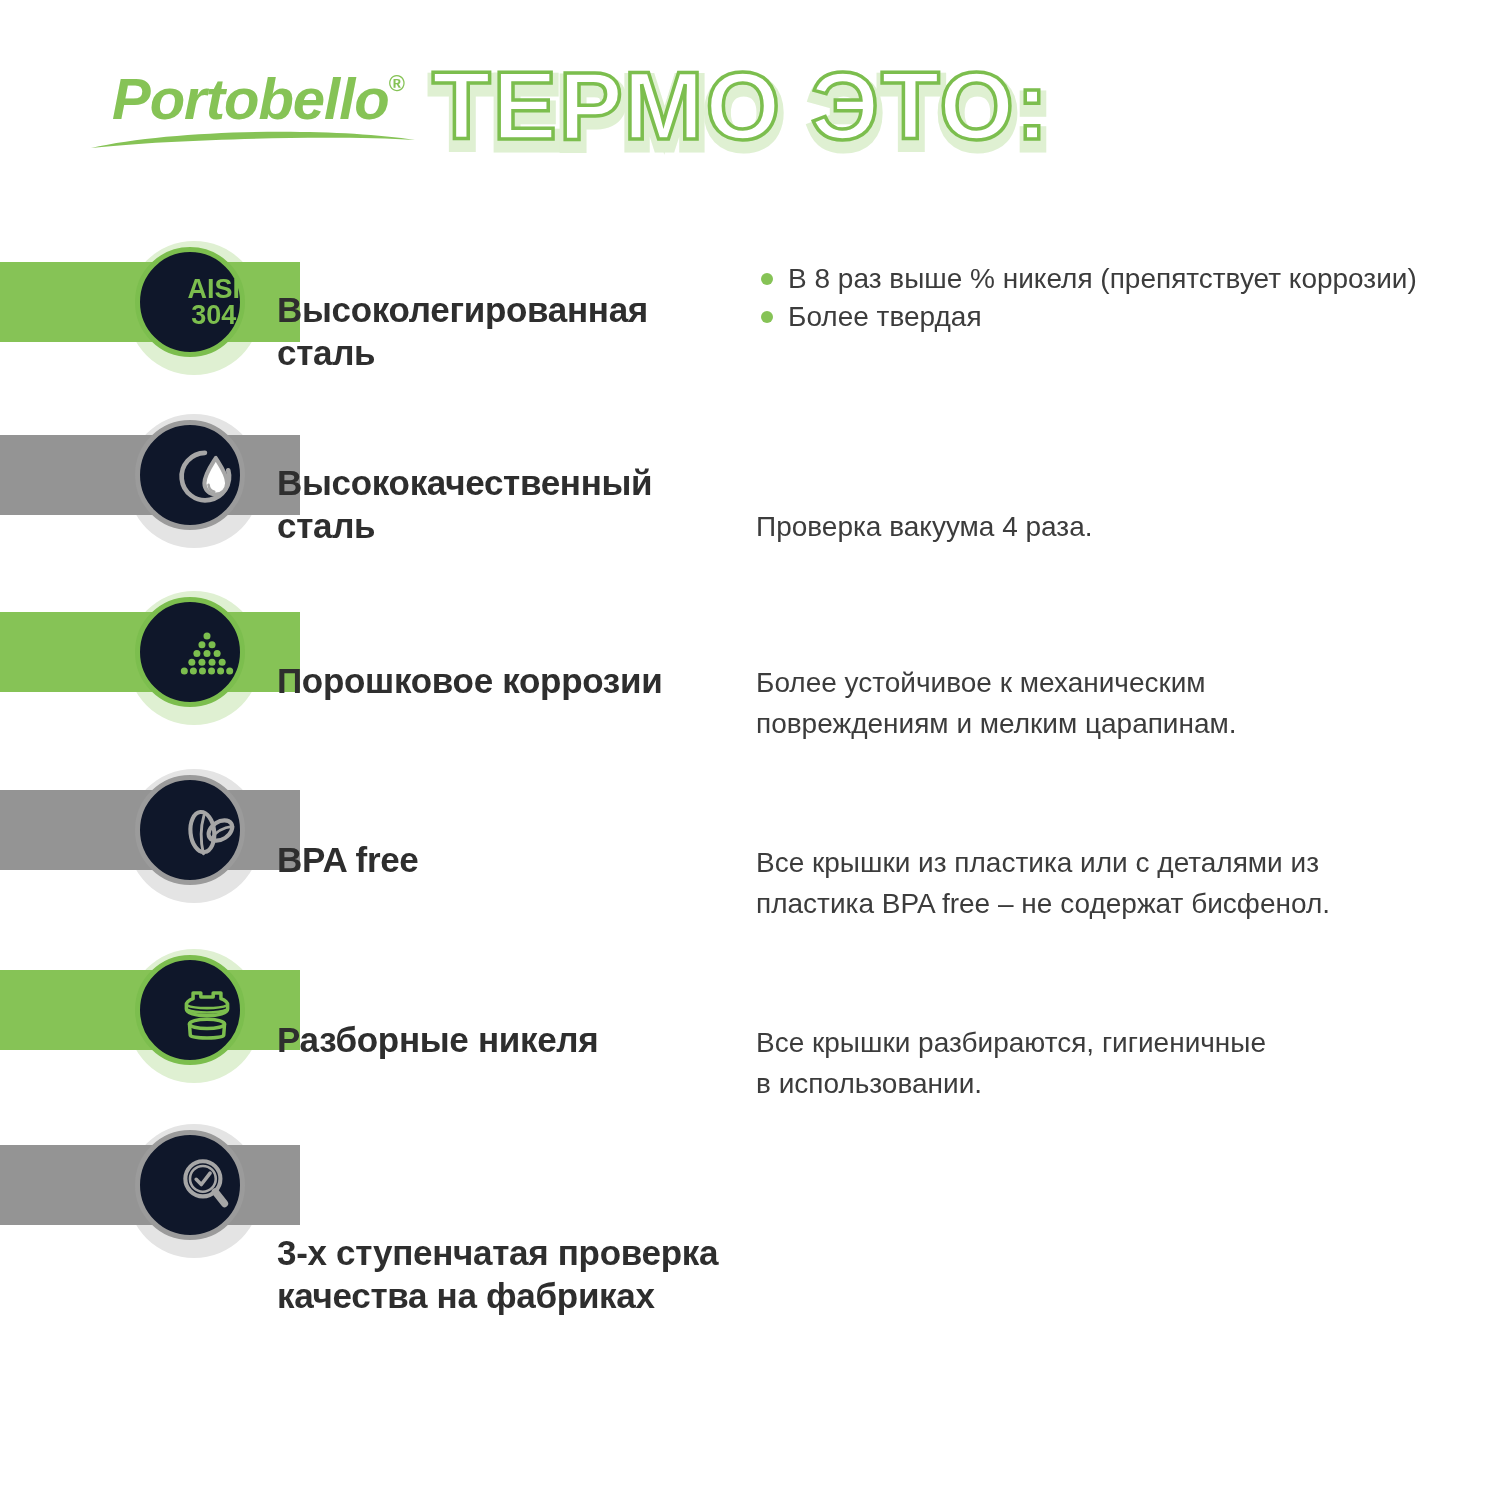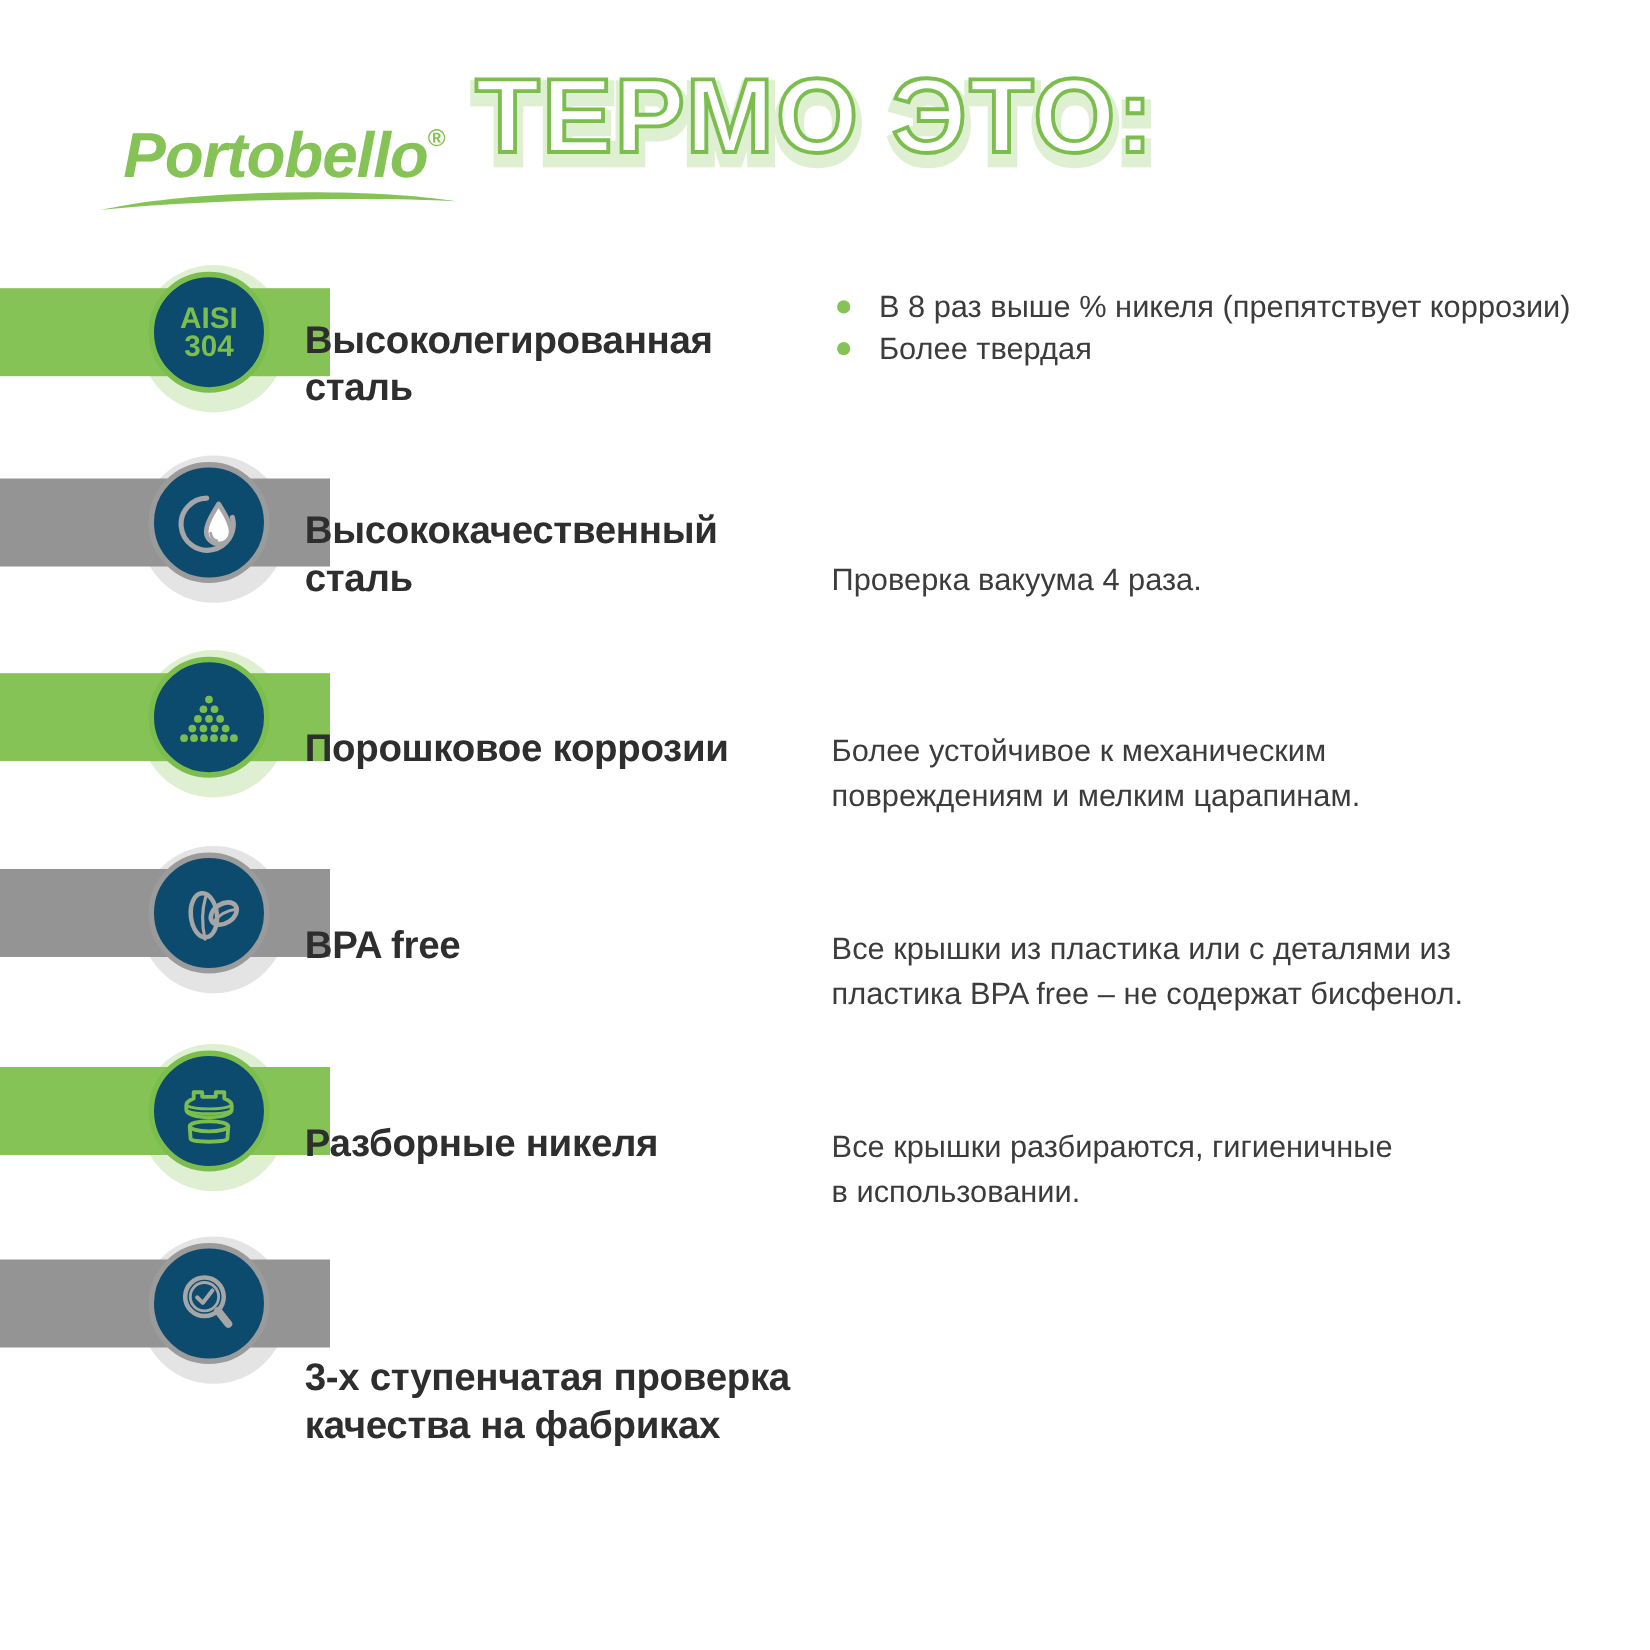--- a/index.html
+++ b/index.html
@@ -5,21 +5,21 @@
   html,body{margin:0;padding:0;}
   body{
     width:1500px;height:1500px;position:relative;overflow:hidden;
     background:#ffffff;
     font-family:"Liberation Sans","DejaVu Sans",sans-serif;
     --green:#86C356; --green_deep:#7CBE4E; --pale_green:#DFF0D2;
     --gray:#949494; --gray_deep:#9B9B9B; --gray_icon:#A6A6A6; --pale_gray:#E4E4E4;
     --text:#2E2E2E;
   }
   
-  .logo{position:absolute;left:112px;top:70px;width:330px;margin-top:43px;}
+  .logo{position:absolute;left:112px;top:70px;width:330px;}
   .logo-text{
     color:var(--green);font-size:58px;font-weight:bold;font-style:italic;
     letter-spacing:-1px;line-height:1;white-space:nowrap;
   }
   .logo-reg{font-size:22px;font-style:normal;vertical-align:28px;letter-spacing:0;}
   .logo-swoosh{position:absolute;left:-24px;top:56px;width:330px;height:26px;}
   .title-wrap{position:absolute;left:432px;top:58px;}
   .title-layer{
     font-size:96px;font-weight:bold;letter-spacing:2px;line-height:1;white-space:nowrap;
   }
@@ -28,22 +28,22 @@
 
   
   .halo{position:absolute;left:127px;width:134px;height:134px;border-radius:50%;}
   .row-green .halo{background:var(--pale_green);}
   .row-gray .halo{background:var(--pale_gray);}
   .bar{position:absolute;left:0;width:300px;height:80px;}
   .row-green .bar{background:var(--green);}
   .row-gray .bar{background:var(--gray);}
   .circle{
     position:absolute;left:135px;width:110px;height:110px;border-radius:50%;
-    background:#0c4a6e;box-sizing:border-box;border:5px solid;
-    display:flex;align-items:center;justify-content:center;
+    background:#0f172a;box-sizing:border-box;border:5px solid;
+    display:flex;align-items:center;justify-content:flex-end;
   }
   .row-green .circle{border-color:var(--green_deep);color:var(--green_deep);}
   .row-gray .circle{border-color:var(--gray_deep);color:var(--gray_icon);}
   .badge-text{
     font-size:27px;font-weight:bold;line-height:26px;text-align:center;
     color:var(--green_deep);white-space:pre-line;letter-spacing:0;
   }
   .heading{
     position:absolute;left:265px;width:540px;
     font-size:35px;font-weight:bold;line-height:43px;color:var(--text);
@@ -52,21 +52,21 @@
   .body-text{
     position:absolute;left:756px;width:730px;
     font-size:28px;line-height:41px;color:#3C3C3C;white-space:pre-line;
   }
   .bullet-list{position:absolute;left:756px;width:740px;margin:0;padding:0;list-style:none;}
   .bullet-list li{display:flex;align-items:flex-start;height:38px;}
   .dot{
     flex:0 0 auto;width:12px;height:12px;border-radius:50%;
     background:var(--green);margin:13px 15px 0 5px;
   }
-  .bullet-text{font-size:28px;line-height:38px;color:#3C3C3C;white-space:nowrap;margin-left:11px;}
+  .bullet-text{font-size:28px;line-height:38px;color:#3C3C3C;white-space:nowrap;}
   svg{display:block;}
 </style>
 </head>
 <body style="--green: #86C356; --green_deep: #7CBE4E; --pale_green: #DFF0D2; --gray: #949494; --gray_deep: #9B9B9B; --gray_icon: #A6A6A6; --pale_gray: #E4E4E4; --text: #2E2E2E;">
 
 <header>
   <div class="logo">
     <div class="logo-text"><span>Portobello</span><span class="logo-reg">®</span></div>
     <svg class="logo-swoosh" viewBox="0 0 330 26">
       <path d="M3,22 C85,3 245,1 327,14 C245,9 85,13 3,22 Z" fill="#86C356"></path>

